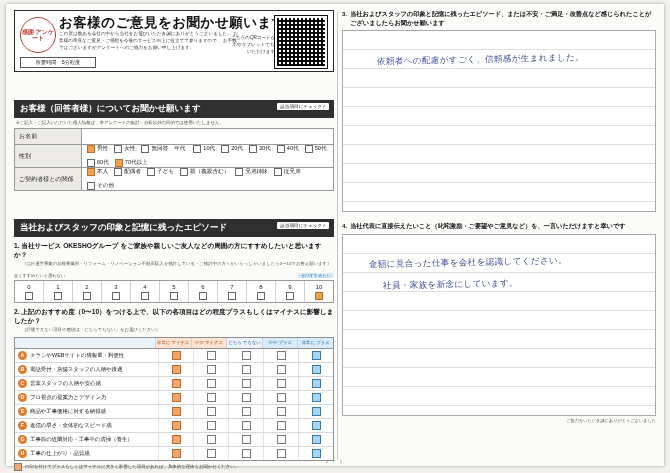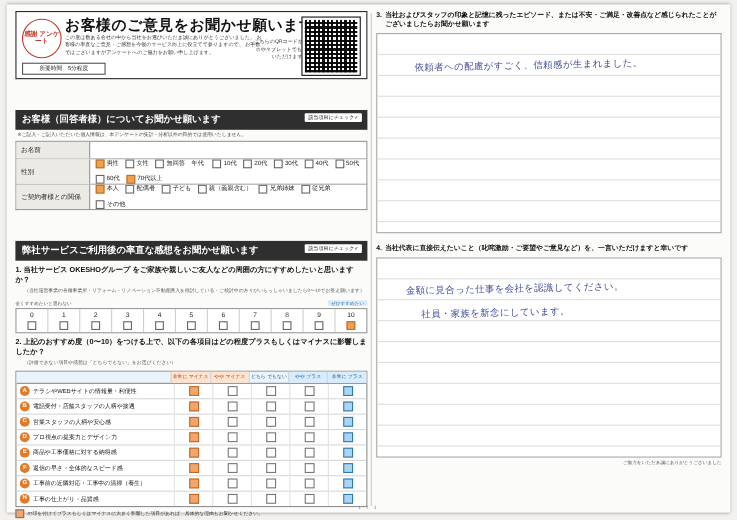--- a/index.html
+++ b/index.html
@@ -228,21 +228,21 @@
               <span>従兄弟</span>
             </span>
           <span class="opt">
               <i class="box"></i>
               <span>その他</span>
             </span>
         </div>
       </div>
 
       <div class="secbar dark2">
-        <span>弊社サービスご利用後の率直な感想をお聞かせ願います</span>
+        <span>当社およびスタッフの印象と記憶に残ったエピソード</span>
         <span class="chk">該当項目にチェック✓</span>
       </div>
 
       <div class="qwrap">
         <div class="qtitle">1. 当社サービス OKESHOグループ をご家族や親しいご友人などの周囲の方にすすめしたいと思いますか？</div>
         <div class="qsub">（当社運営事業の各種事業所・リフォーム・リノベーション不動産購入を検討している・ご検討中の方々がいらっしゃいましたら0〜10でお答え願います）</div>
         <div class="scalehead">
           <span class="lab">全くすすめたいと思わない</span>
           <span class="lab r">ぜひすすめたい</span>
         </div>

